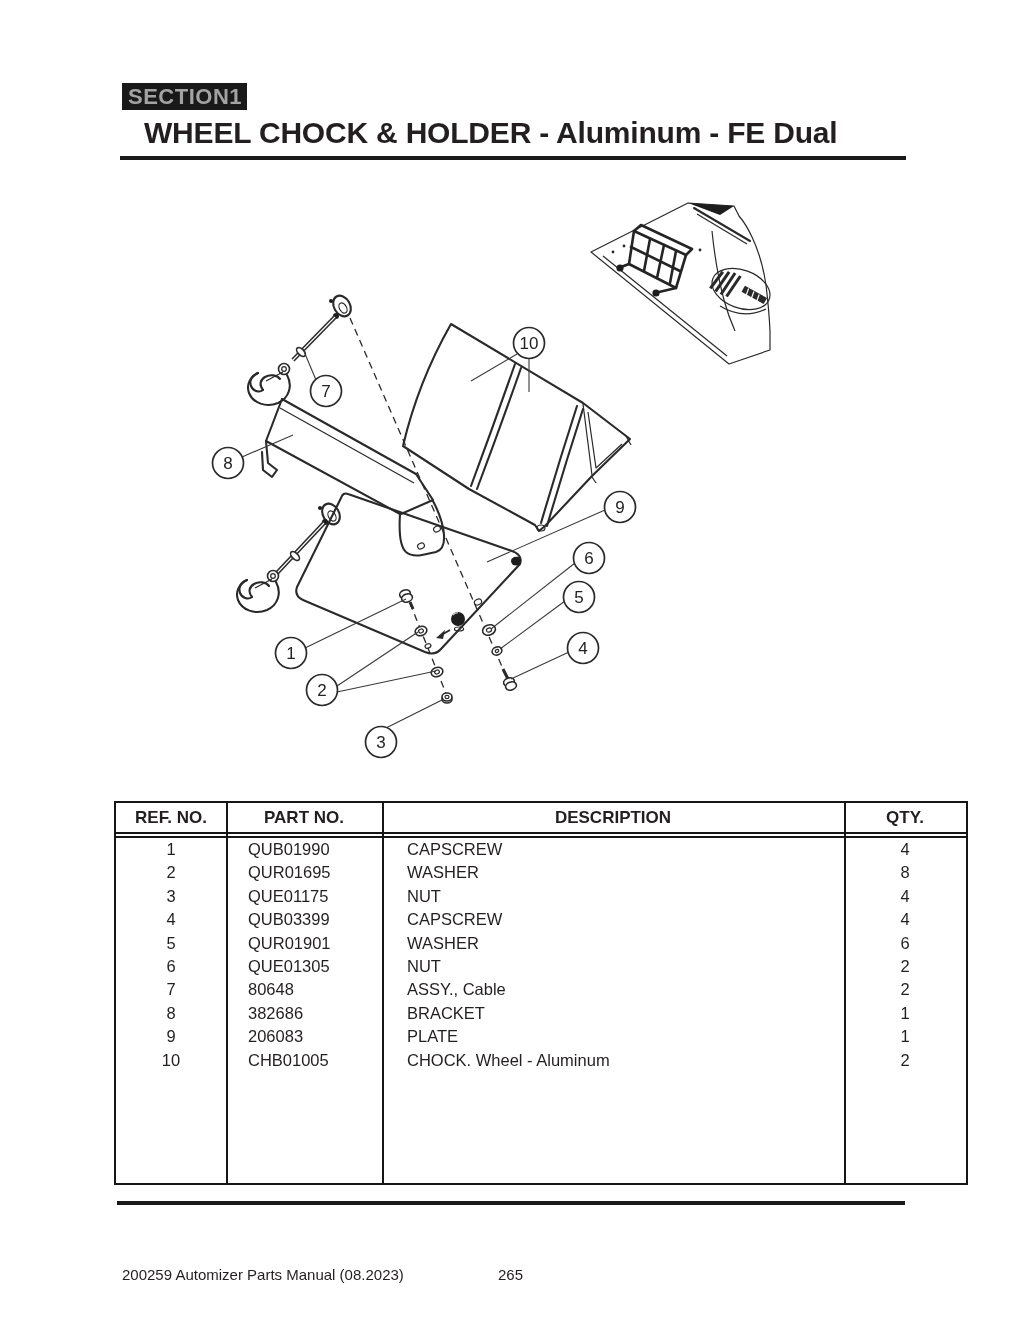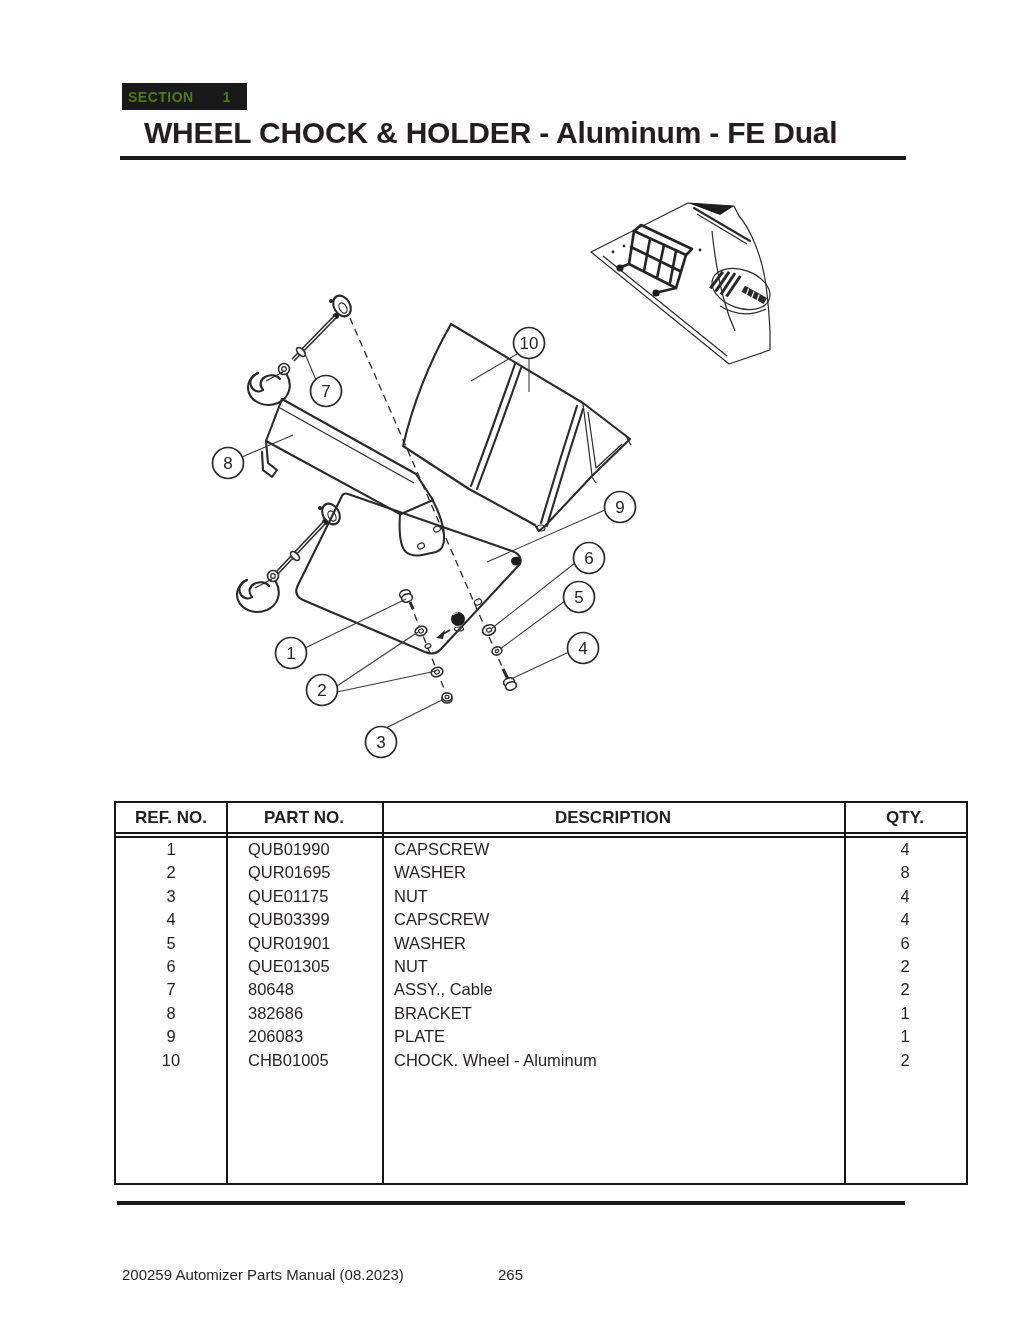--- a/index.html
+++ b/index.html
@@ -1,42 +1,42 @@
 <!DOCTYPE html>
 <html><head>
 <meta charset="utf-8">
 <style>
   html,body{margin:0;padding:0;background:#ffffff;}
   body{font-family:"Liberation Sans","DejaVu Sans",sans-serif;color:#231f20;}
   .page{position:relative;width:1024px;height:1326px;background:#fff;overflow:hidden;}
 
   
   .section-badge{position:absolute;left:122px;top:83px;width:125px;height:27px;background:#191919;
-    color:#4d7c0f;font-weight:bold;font-size:14px;display:flex;align-items:center;
+    color:#a3a3a3;font-weight:bold;font-size:22px;display:flex;align-items:center;
     justify-content:space-between;padding:0 16px 0 6px;box-sizing:border-box;letter-spacing:.5px;}
   .page-title{position:absolute;left:120px;top:116px;width:800px;font-weight:bold;font-size:30px;
     letter-spacing:-0.2px;white-space:nowrap;margin-left:24px;}
   .title-rule{position:absolute;left:120px;top:156px;width:786px;height:4px;background:#1a1a1a;}
 
   
   .diagram{position:absolute;left:0;top:0;width:1024px;height:800px;}
 
   
   .parts-table{position:absolute;left:114px;top:801px;width:854px;height:384px;
     border:2.5px solid #161616;box-sizing:border-box;}
   .vsep{position:absolute;top:0;bottom:0;width:2px;background:#161616;}
   .grid{display:grid;grid-template-columns:110px 156px 462px 1fr;}
   .tbl-head{height:29px;border-bottom:2px solid #161616;align-items:center;
     font-weight:bold;font-size:17px;}
   .tbl-body{margin-top:2px;border-top:2px solid #161616;}
   .tbl-head > div{text-align:center;}
   .tbl-row{height:23.4px;line-height:23.4px;font-size:16.5px;}
   .c-ref{text-align:center;}
   .c-part{padding-left:22px;}
-  .c-desc{padding-left:12px;}
+  .c-desc{padding-left:25px;}
   .c-qty{text-align:center;}
 
   
   .footer-rule{position:absolute;left:117px;top:1201px;width:788px;height:4px;background:#1a1a1a;}
   .footer-left{position:absolute;left:122px;top:1266px;font-size:15px;}
   .footer-page{position:absolute;left:498px;top:1266px;font-size:15px;}
 
   svg .ln{fill:none;stroke:#2a2a2a;stroke-width:2.1;stroke-linejoin:round;stroke-linecap:round;}
   svg .thin{fill:none;stroke:#2a2a2a;stroke-width:1.2;stroke-linejoin:round;}
   svg .lead{fill:none;stroke:#3a3a3a;stroke-width:1.1;}

